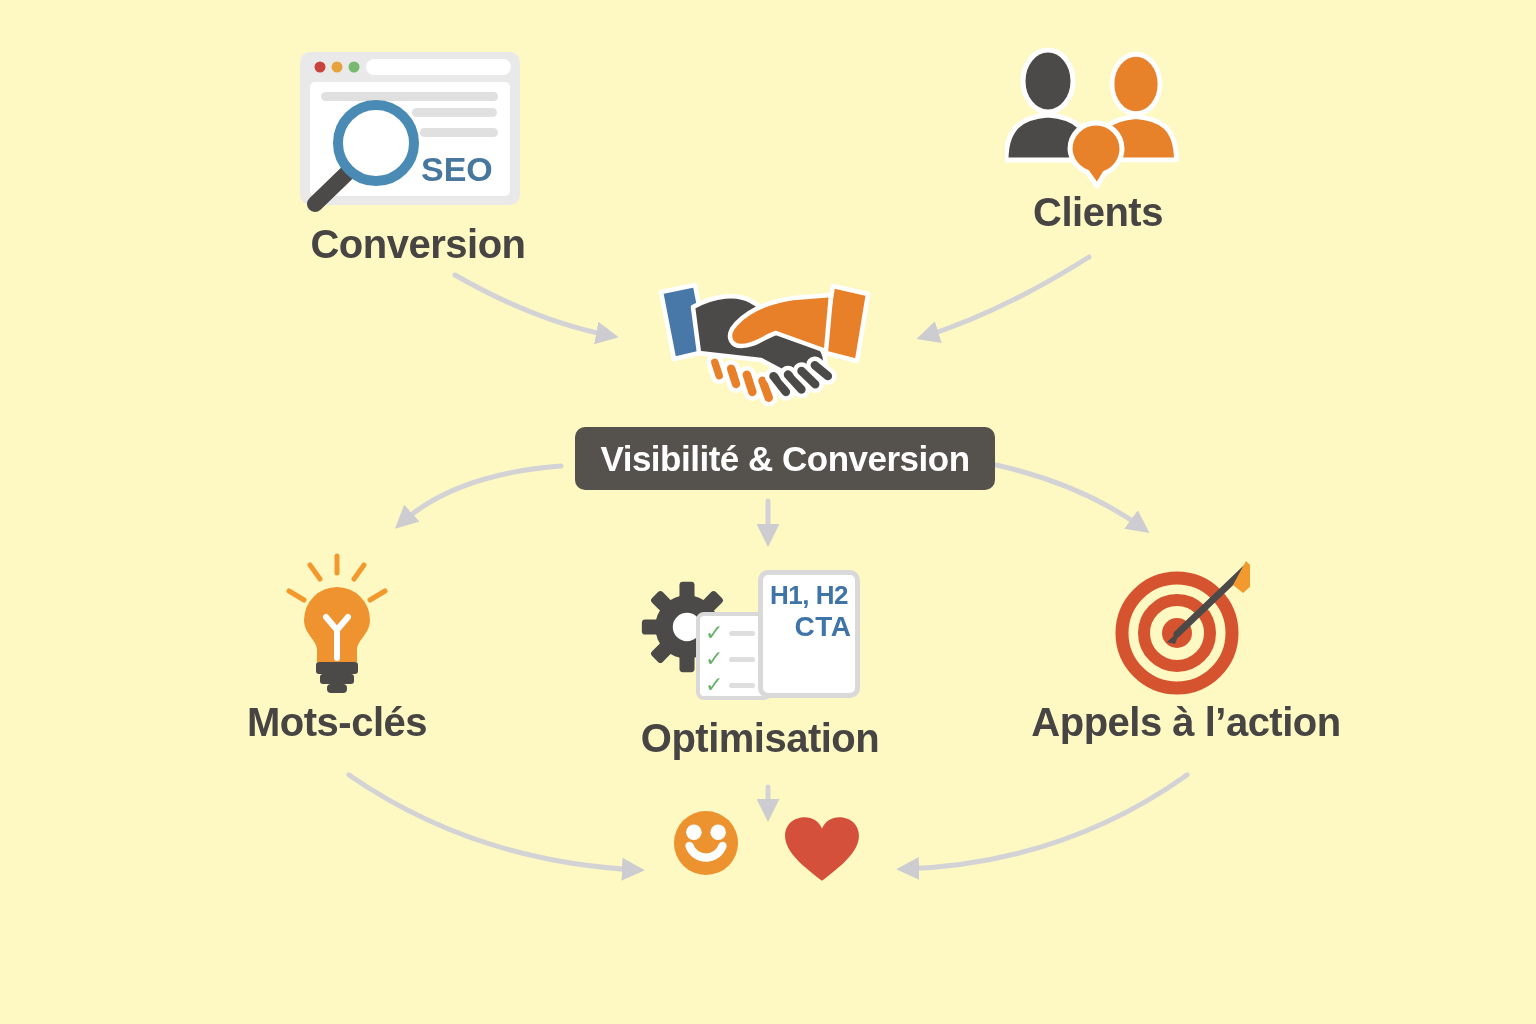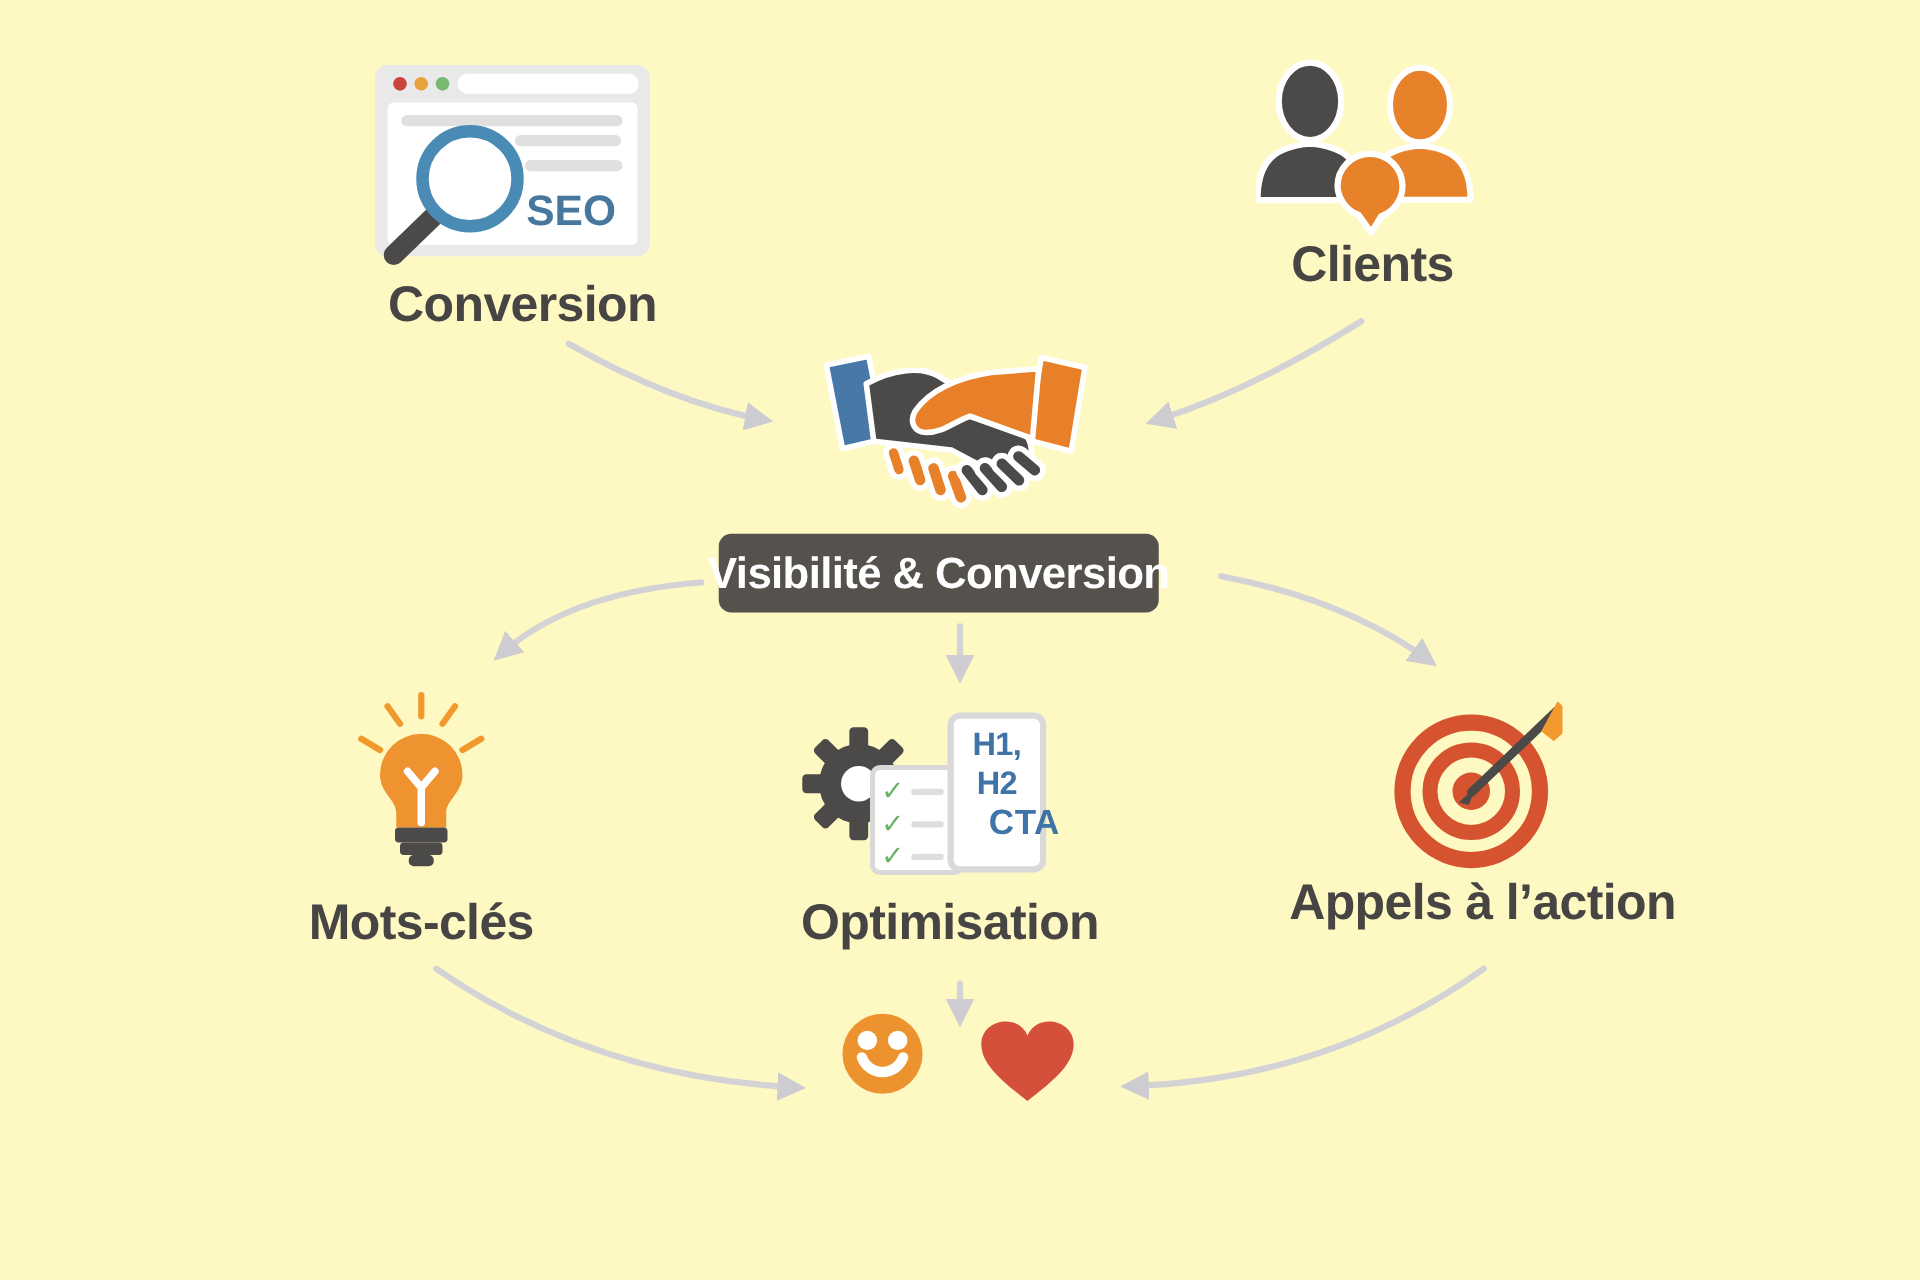--- a/index.html
+++ b/index.html
@@ -7,37 +7,37 @@
     position:relative;width:1536px;height:1024px;background:#fef9c3;overflow:hidden;
     font-family:"Liberation Sans","DejaVu Sans",sans-serif;
   }
   svg{display:block;}
   .abs{position:absolute;}
   .node-label{
     position:absolute;transform:translateX(-50%);
     font-size:40px;font-weight:700;color:#474543;white-space:nowrap;letter-spacing:-0.5px;
   }
   .hub-badge{
-    position:absolute;left:575px;top:427px;width:352px;height:63px;
+    position:absolute;left:575px;top:427px;width:420px;height:63px;
     background:#55514c;border-radius:10px;
     display:flex;align-items:center;justify-content:center;
   }
   .hub-badge span{color:#ffffff;font-size:35px;font-weight:700;letter-spacing:-0.5px;white-space:nowrap;}
   .seo-text{
     position:absolute;left:421px;top:150px;
     font-size:34px;font-weight:800;color:#48779e;letter-spacing:0px;
   }
   .card{
     position:absolute;background:#ffffff;border:5px solid #d9d9d9;border-radius:10px;box-sizing:border-box;
   }
   .checklist{left:696px;top:612px;width:76px;height:88px;border-width:4px;border-radius:8px;padding:4px 0 0 5px;}
   .check-row{display:flex;align-items:center;gap:6px;height:26px;}
   .check-glyph{color:#67b168;font-size:22px;font-weight:800;line-height:1;}
   .check-line{width:26px;height:5px;background:#dedede;border-radius:3px;}
-  .doc-card{left:758px;top:570px;width:79px;height:128px;text-align:center;}
+  .doc-card{left:758px;top:570px;width:102px;height:128px;text-align:center;}
   .doc-heading{display:block;margin-top:5px;font-size:26px;font-weight:700;color:#3e74a8;letter-spacing:-0.5px;}
   .doc-line{width:72px;height:5px;background:#e2e2e2;border-radius:3px;margin:7px auto 6px auto;}
   .doc-cta{display:block;font-size:28px;font-weight:700;color:#3e74a8;letter-spacing:0.5px;padding-left:28px;}
 </style>
 </head>
 <body>
 
 <div class="canvas">
 
   <svg class="abs" style="left:0;top:0;" width="1536" height="1024" viewBox="0 0 1536 1024">
@@ -127,21 +127,21 @@
       <line x1="48" y1="-31" x2="33" y2="-22"></line>
     </g>
     <path d="M-20,40 L-20,28 C-20,18 -33,12 -33,-2 A33,33 0 1 1 33,-2 C33,12 20,18 20,28 L20,40 Z" fill="#ee9330"></path>
     <path d="M0,36 L0,8 M0,8 L-11,-5 M0,8 L11,-5" fill="none" stroke="#ffffff" stroke-width="6" stroke-linecap="round"></path>
     <g fill="#4c4a48">
       <rect x="-21" y="40" width="42" height="12" rx="3"></rect>
       <rect x="-17" y="52" width="34" height="10" rx="3"></rect>
       <rect x="-10" y="62" width="20" height="9" rx="4"></rect>
     </g>
   </svg>
-  <div class="node-label" style="left:337px;top:716px;">Mots-clés</div>
+  <div class="node-label" style="left:337px;top:700px;">Mots-clés</div>
 
   <svg class="abs" style="left:641px;top:581px;" width="92" height="92" viewBox="-55 -55 110 110">
     <g fill="#4c4a48">
       <rect x="-9" y="-54" width="18" height="22" rx="4"></rect>
       <rect x="-9" y="-54" width="18" height="22" rx="4" transform="rotate(45)"></rect>
       <rect x="-9" y="-54" width="18" height="22" rx="4" transform="rotate(90)"></rect>
       <rect x="-9" y="-54" width="18" height="22" rx="4" transform="rotate(135)"></rect>
       <rect x="-9" y="-54" width="18" height="22" rx="4" transform="rotate(180)"></rect>
       <rect x="-9" y="-54" width="18" height="22" rx="4" transform="rotate(225)"></rect>
       <rect x="-9" y="-54" width="18" height="22" rx="4" transform="rotate(270)"></rect>

